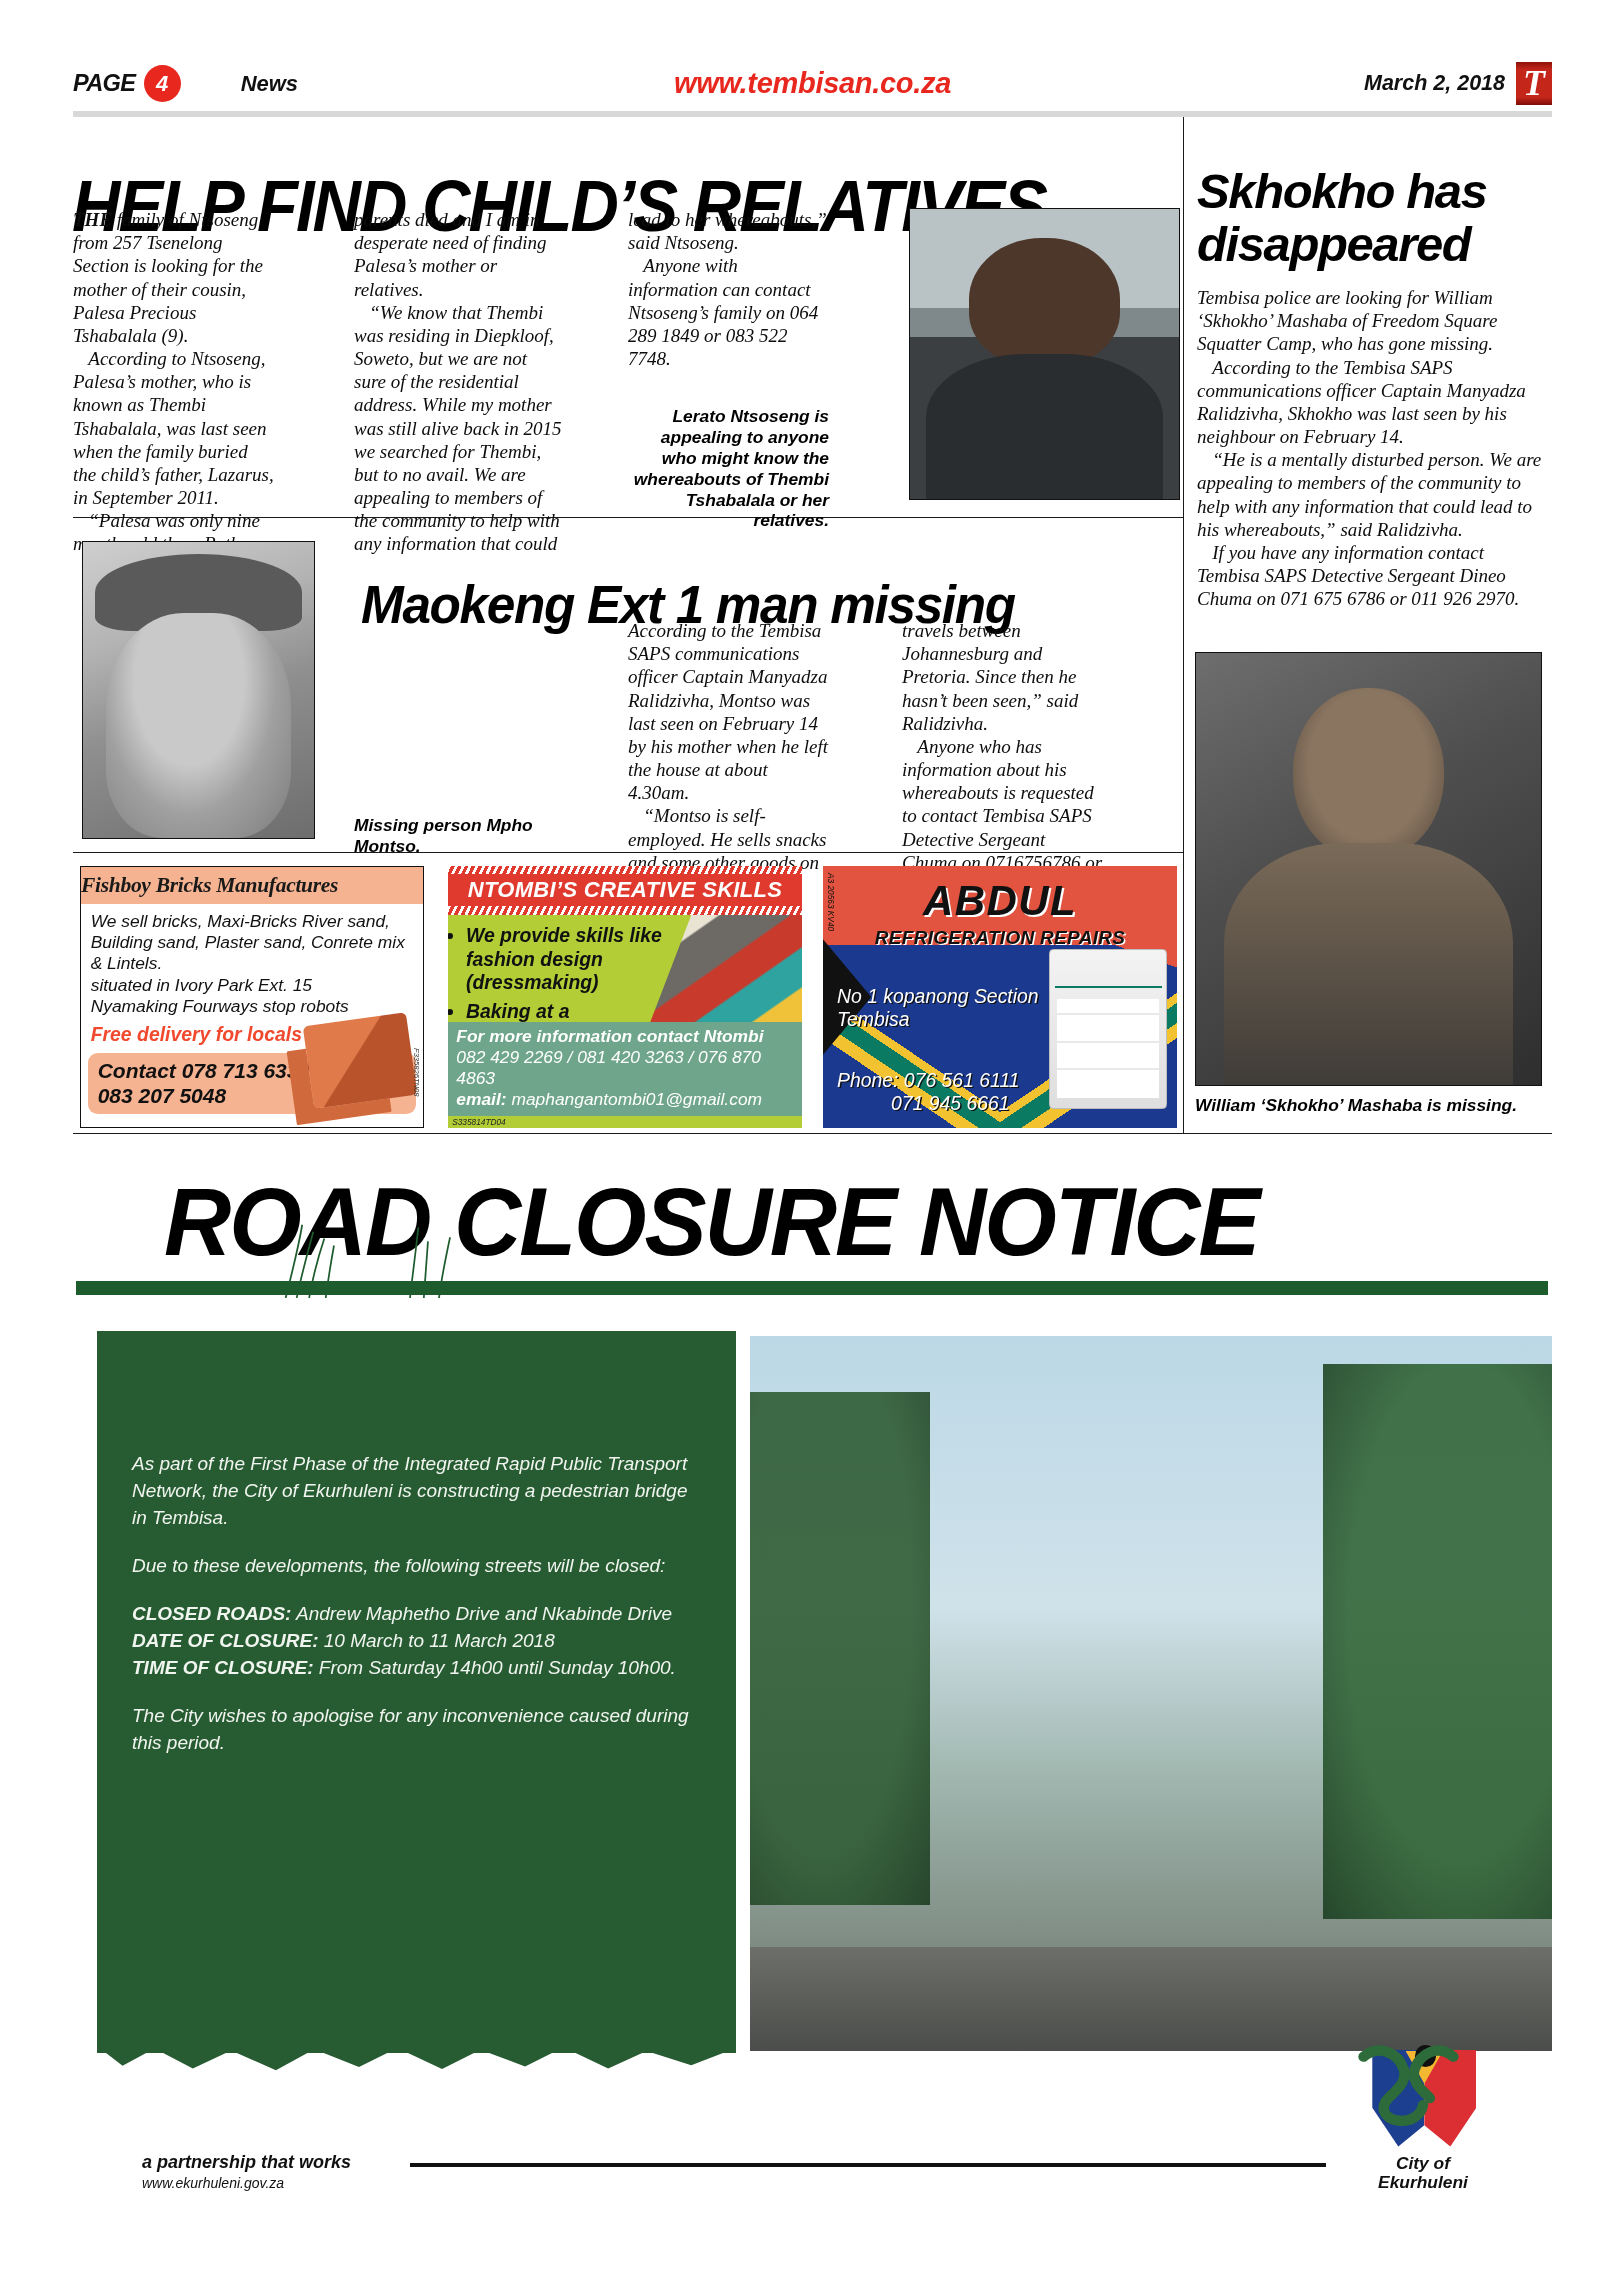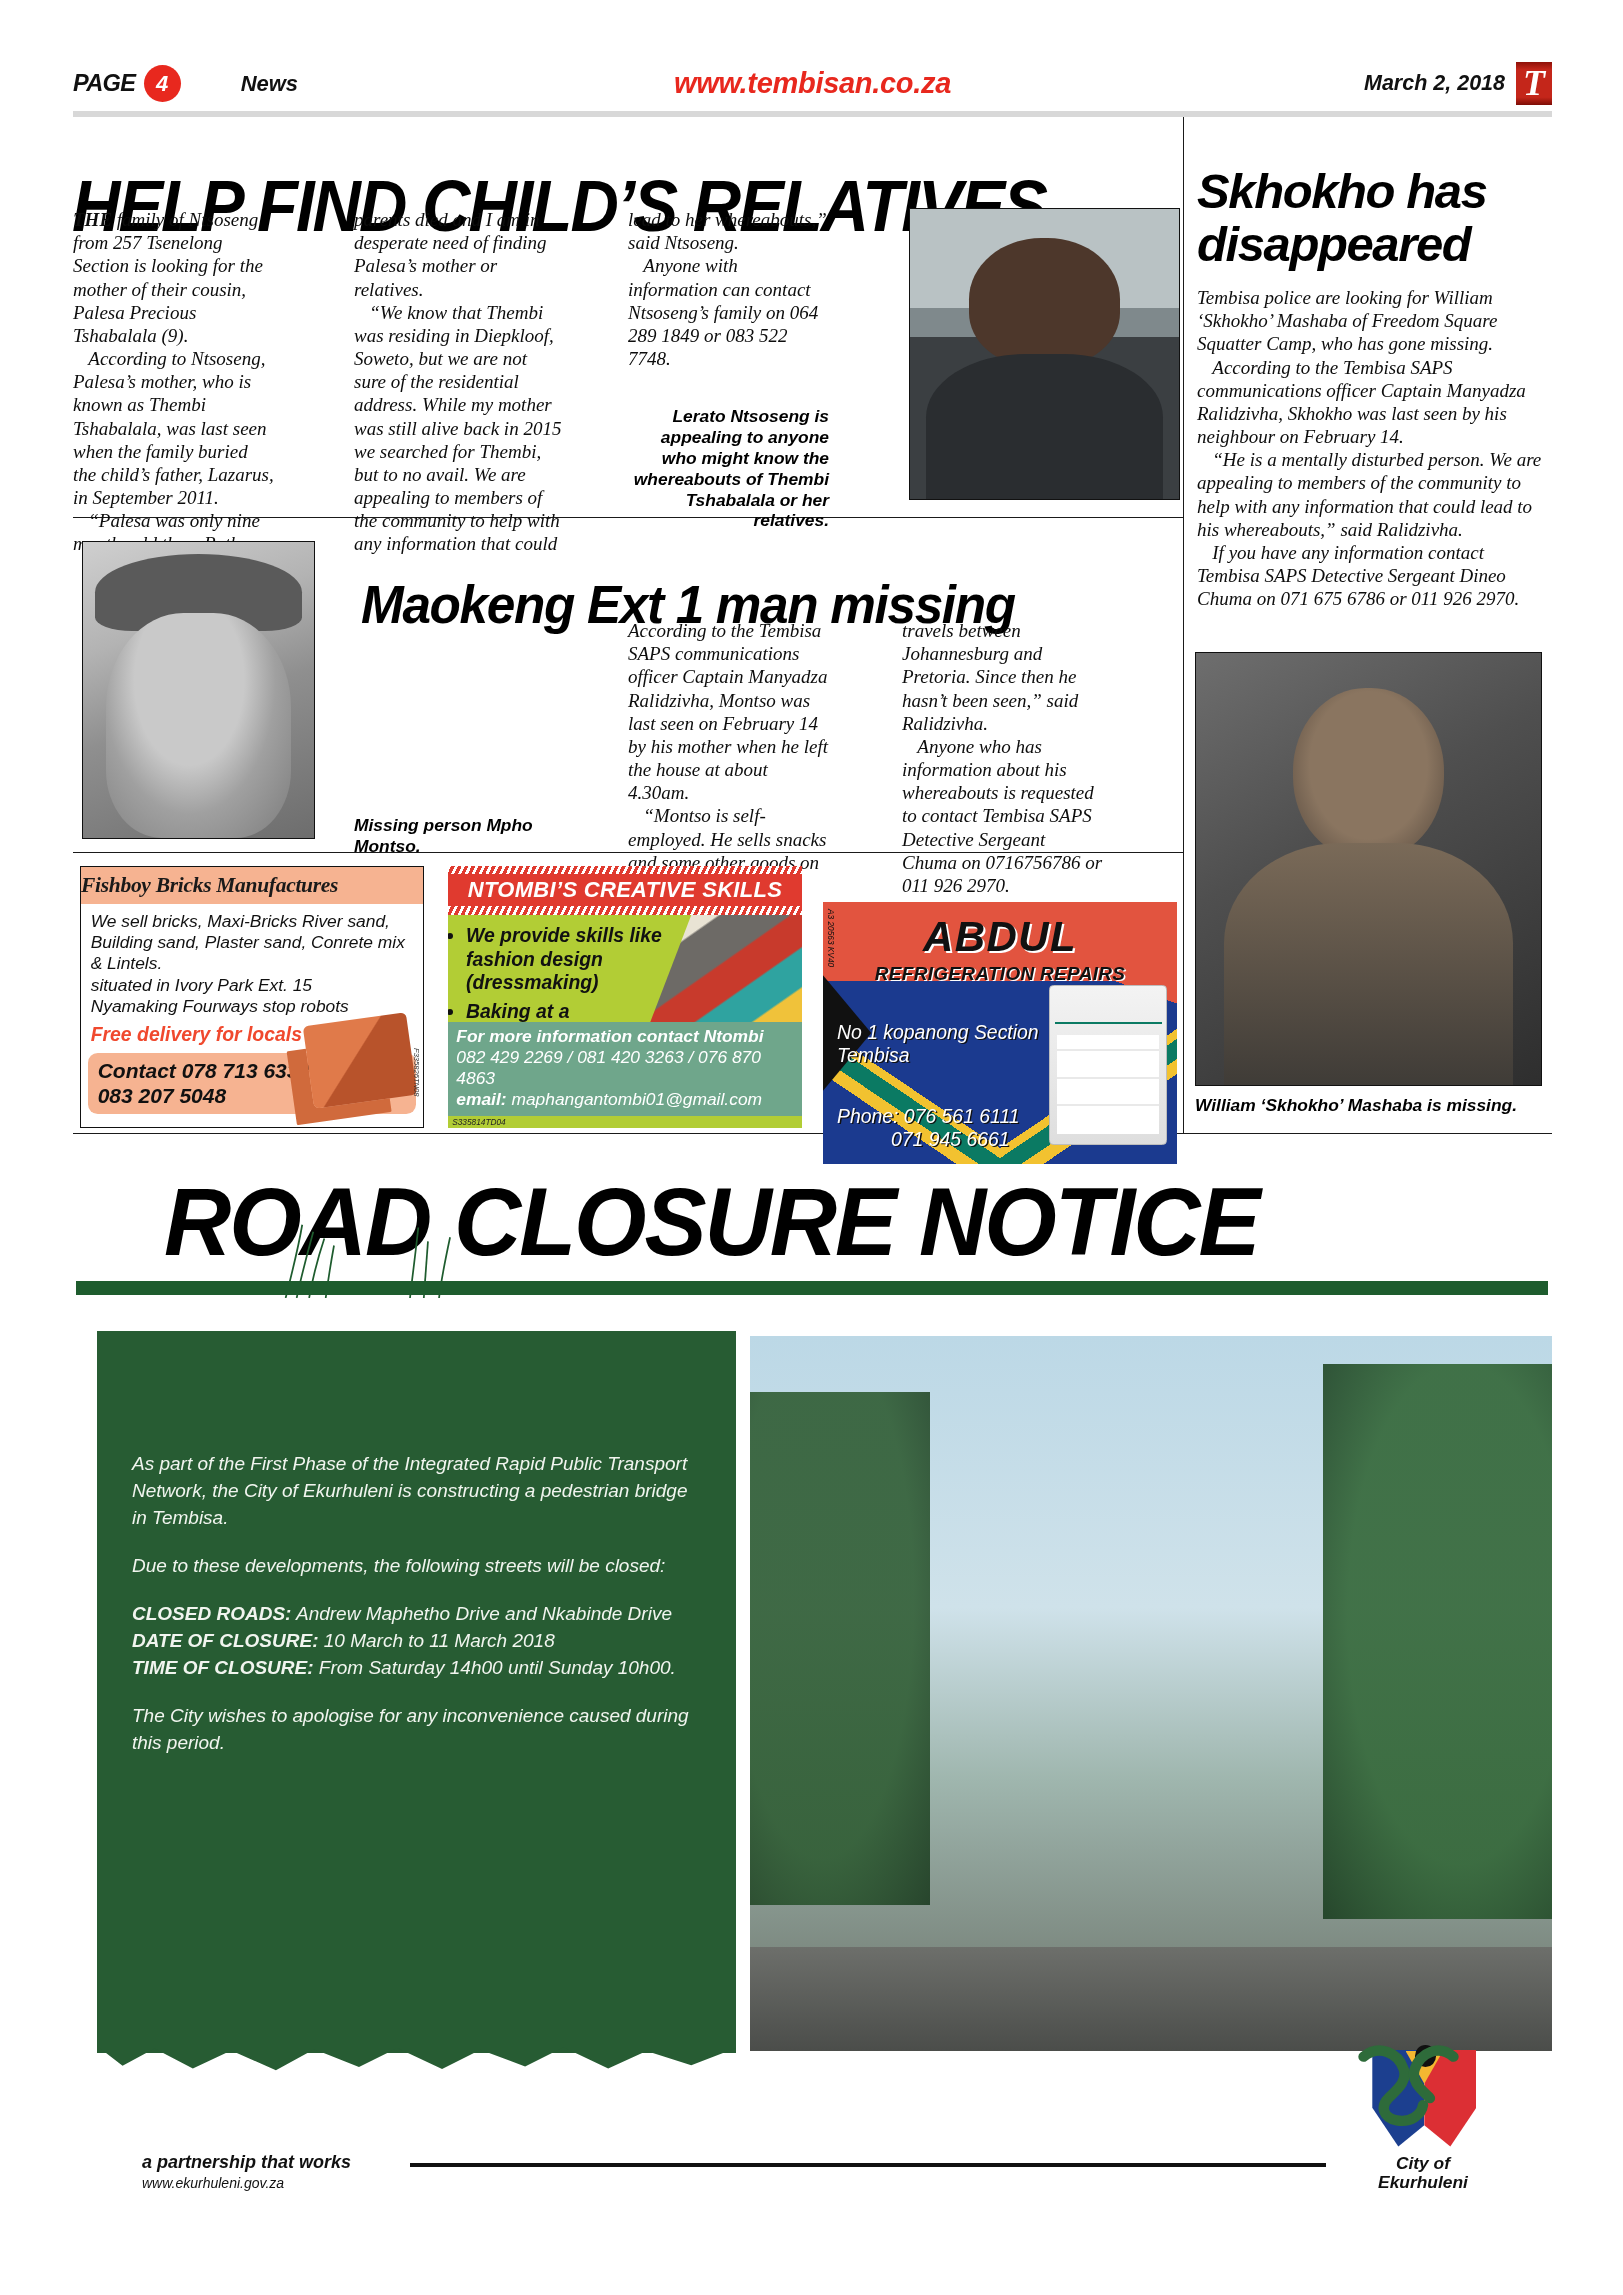--- a/index.html
+++ b/index.html
@@ -223,21 +223,20 @@
   .ad-ntombi .code {
     position:absolute; left:4.2px; bottom:1.4px;
     font-family:"Liberation Sans", sans-serif; font-size:8.3px; color:#222;
   }
 
   .ad-abdul {
     background:
       linear-gradient(200deg, #e2543f 0 26%, rgba(0,0,0,0) 26%),
       linear-gradient(160deg, #1b3a8f 62%, #1b3a8f 100%),
       #1b3a8f;
-    margin-top: 36px;
   }
   .ad-abdul .flagY {
     position:absolute; inset:0;
     background:
       linear-gradient(34deg, transparent 0 18%, #f2c230 18% 27%, transparent 27%),
       linear-gradient(-34deg, transparent 0 18%, #f2c230 18% 27%, transparent 27%);
   }
   .ad-abdul .flagG {
     position:absolute; inset:0;
     background:

